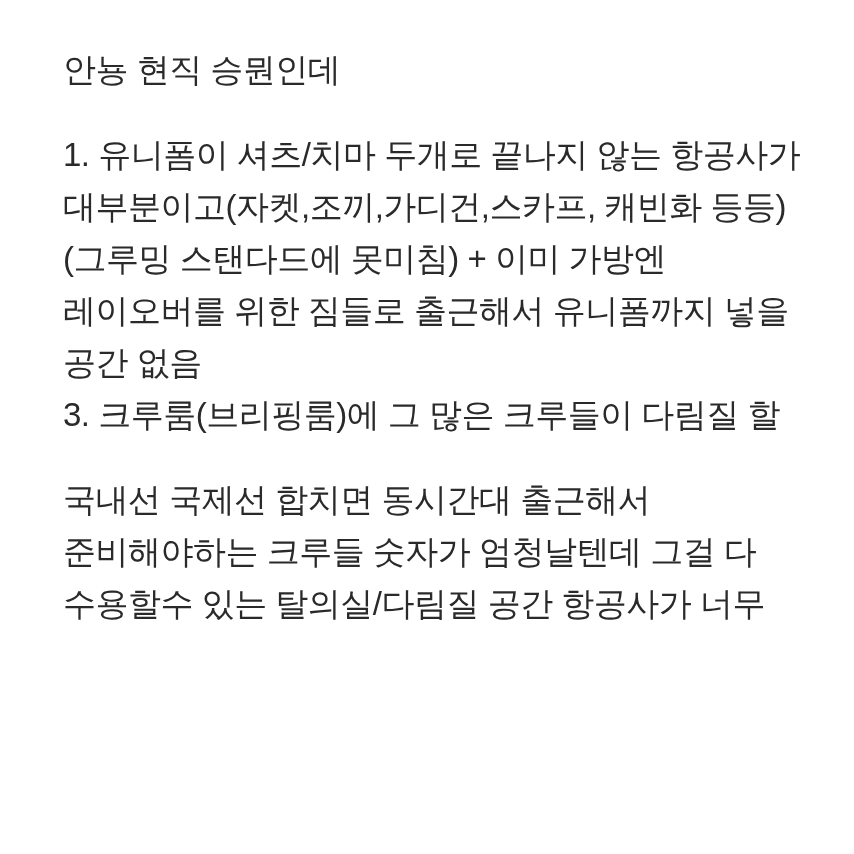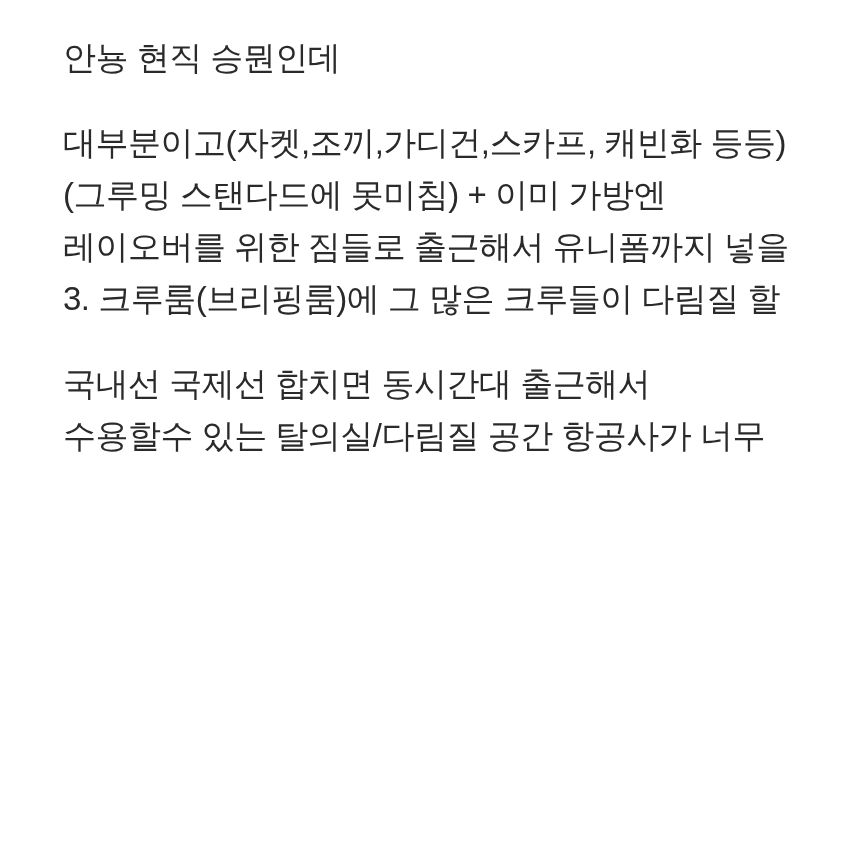--- a/index.html
+++ b/index.html
@@ -8,21 +8,21 @@
     background: #ffffff;
   }
   body {
     width: 854px;
     height: 854px;
     overflow: hidden;
     font-family: "Liberation Sans", "DejaVu Sans", sans-serif;
     color: #2a2a2a;
   }
   .post {
-    padding: 32px 44px 0 63px;
+    padding: 44px 44px 0 63px;
   }
   .para {
     margin: 0 0 33px 0;
   }
   .para:last-child {
     margin-bottom: 16px;
   }
   .line {
     font-size: 33px;
     line-height: 52px;
@@ -47,25 +47,28 @@
 </head>
 <body>
 
 <div class="post">
 
   <div class="para">
     <div class="line">안뇽 현직 승뭔인데</div>
   </div>
 
   <div class="para">
+    <div class="line">1. 유니폼이 셔츠/치마 두개로 끝나지 않는 항공사가</div>
     <div class="line">대부분이고(자켓,조끼,가디건,스카프, 캐빈화 등등)</div>
     <div class="line">(그루밍 스탠다드에 못미침) + 이미 가방엔</div>
     <div class="line">레이오버를 위한 짐들로 출근해서 유니폼까지 넣을</div>
+    <div class="line">공간 없음</div>
     <div class="line">3. 크루룸(브리핑룸)에 그 많은 크루들이 다림질 할</div>
 
   </div>
 
   <div class="para">
     <div class="line">국내선 국제선 합치면 동시간대 출근해서</div>
+    <div class="line">준비해야하는 크루들 숫자가 엄청날텐데 그걸 다</div>
     <div class="line">수용할수 있는 탈의실/다림질 공간 항공사가 너무</div>
   </div>
 
 </div>
 
 </body></html>

